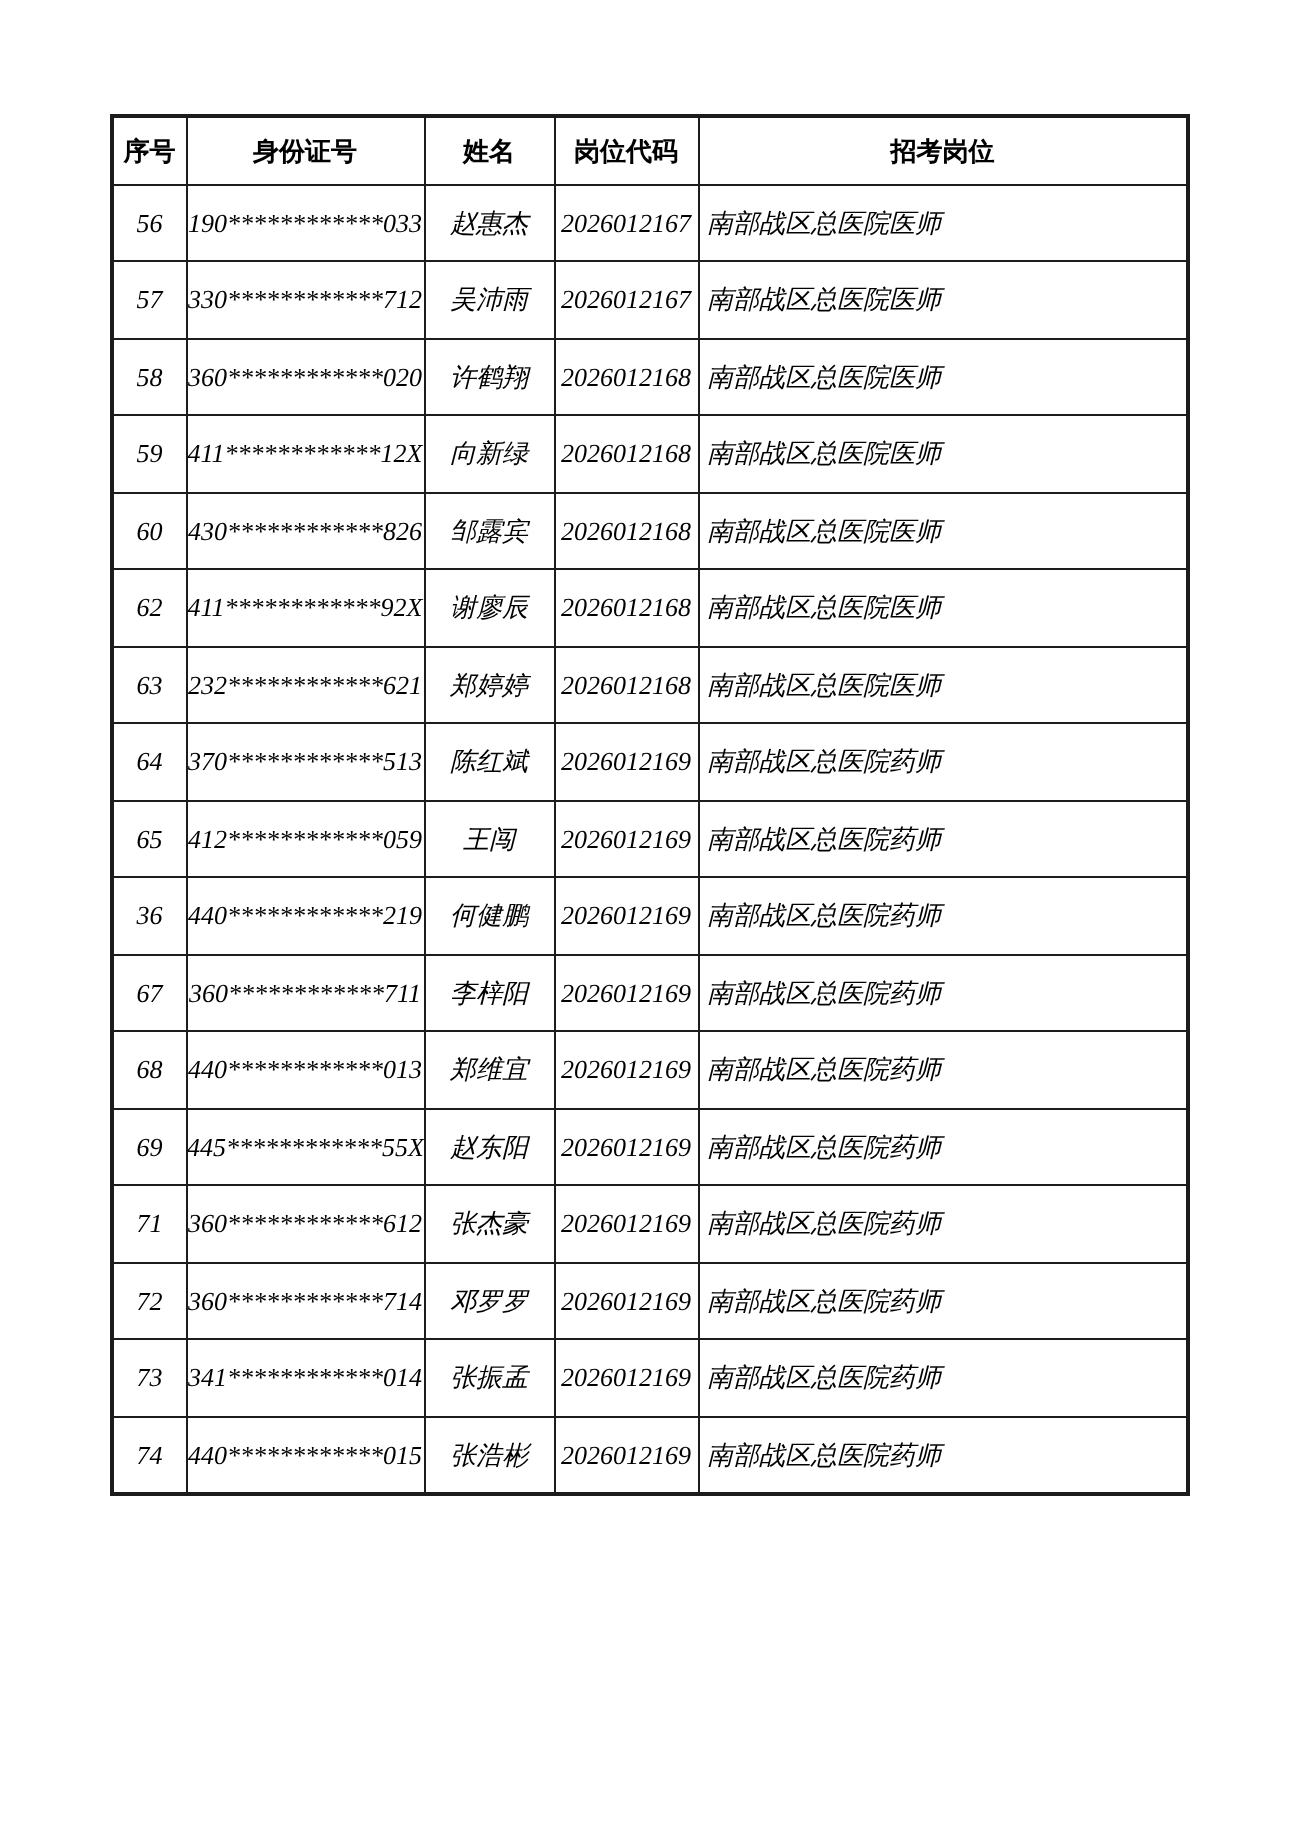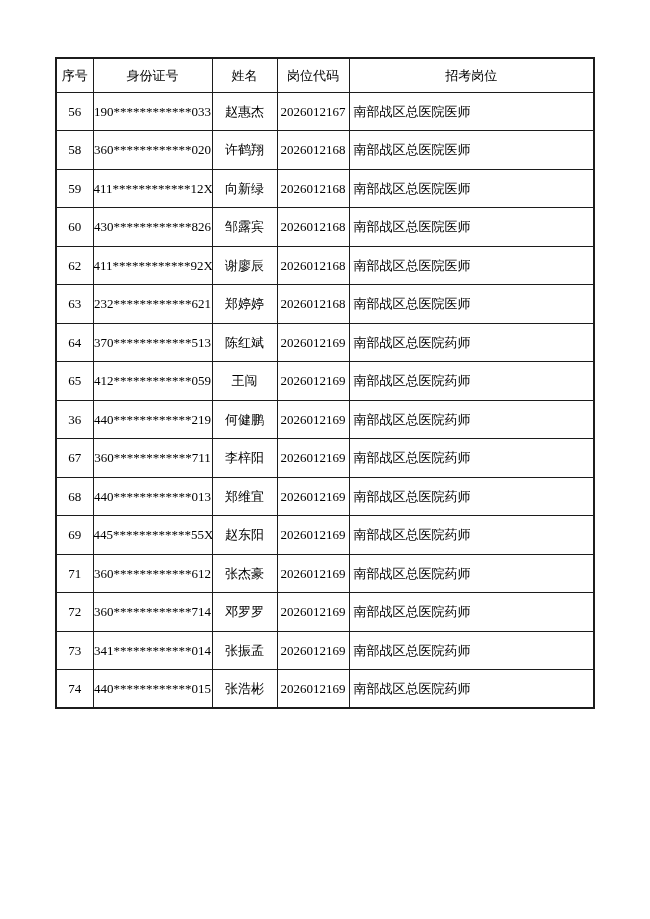--- a/index.html
+++ b/index.html
@@ -26,23 +26,23 @@
   table.roster th, table.roster td {
     border: 1px solid #1c1c1c;
     font-size: 13px;
     line-height: 1;
     white-space: nowrap;
     overflow: hidden;
     padding: 0;
     vertical-align: middle;
   }
   table.roster thead tr { height: 34px; }
-  table.roster tbody tr { height: 38.5px; }
+  table.roster tbody tr { height: 38.5px; font-style: italic; }
   table.roster th {
-    font-weight: normal;
+    font-weight: bold;
     text-align: center;
   }
   table.roster td { text-align: center; }
   table.roster td.post {
     text-align: left;
     padding-left: 4px;
   }
   col.c-no   { width: 37px; }
   col.c-id   { width: 119px; }
   col.c-name { width: 65px; }
@@ -72,20 +72,27 @@
     </thead>
     <tbody id="roster-body">
   <tr>
     <td>56</td>
     <td>190************033</td>
     <td>赵惠杰</td>
     <td>2026012167</td>
     <td class="post">南部战区总医院医师</td>
   </tr>
 
+  <tr>
+    <td>57</td>
+    <td>330************712</td>
+    <td>吴沛雨</td>
+    <td>2026012167</td>
+    <td class="post">南部战区总医院医师</td>
+  </tr>
 
   <tr>
     <td>58</td>
     <td>360************020</td>
     <td>许鹤翔</td>
     <td>2026012168</td>
     <td class="post">南部战区总医院医师</td>
   </tr>
 
   <tr>

